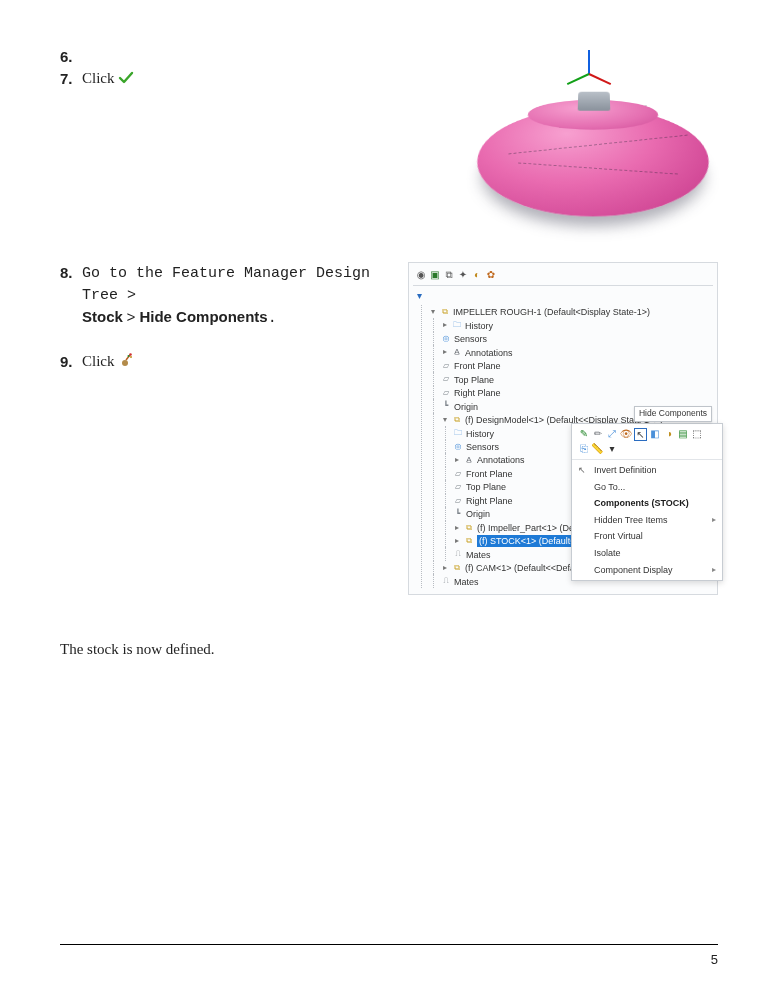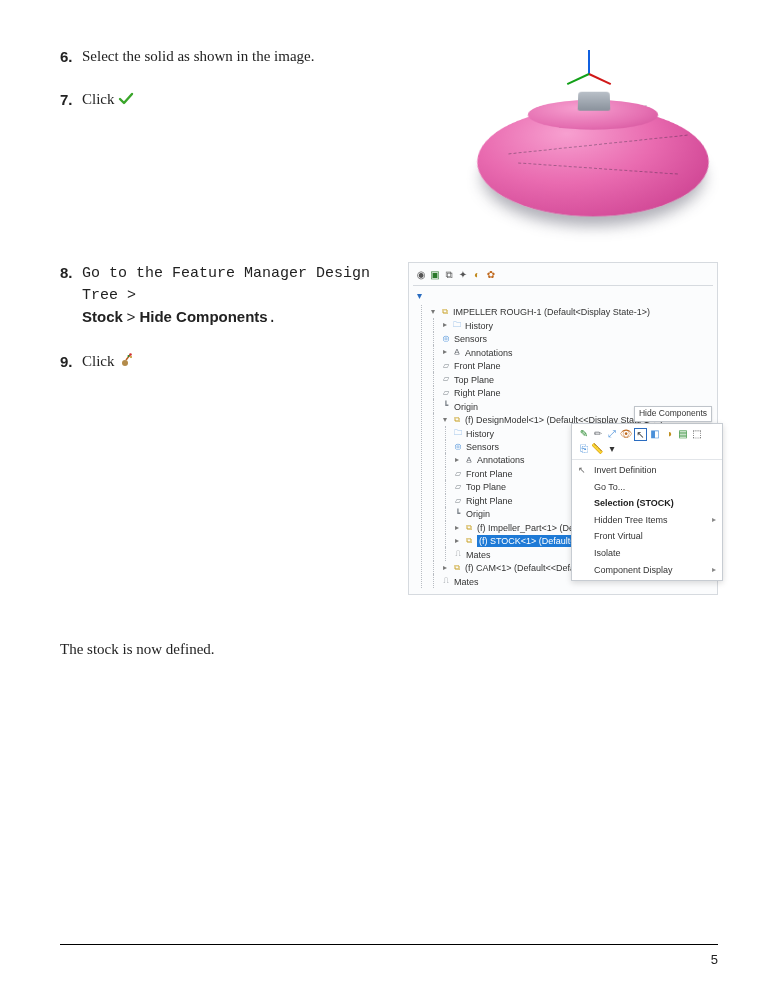--- a/index.html
+++ b/index.html
@@ -60,21 +60,20 @@
 <body>
 <div class="page">
 
 
   <div class="content">
 
     <div class="row">
       <div class="steps">
         <div class="step">
           <span class="num">6.</span>
-          <span>Select the solid as shown in the image.</span>
         </div>
         <div class="step">
           <span class="num">7.</span>
           <span>Click</span>
           <span class="chk">
             <svg width="16" height="14" viewBox="0 0 16 14">
                 <path d="M2 7 L6 11 L14 2" stroke="#3aa52a" stroke-width="2.4" fill="none" stroke-linecap="round" stroke-linejoin="round"></path>
               </svg>
           </span>
         </div>
@@ -245,21 +244,21 @@
               <span style="color:#c09020">◑</span>
               <span style="color:#2a8a30">▤</span>
               <span>⬚</span>
               <span style="color:#4a90d9">⎘</span>
               <span style="color:#c06a20">📏</span>
               <span>▾</span>
             </div>
             <div class="ctx-list">
               <div class="ctx-item"><span class="lic">↖</span><span>Invert Definition</span></div>
               <div class="ctx-item"><span>Go To...</span></div>
-              <div class="ctx-item hdr-item"><span>Selection (STOCK)</span></div>
+              <div class="ctx-item hdr-item"><span>Components (STOCK)</span></div>
               <div class="ctx-item"><span>Hidden Tree Items</span><span class="caret">▸</span></div>
               <div class="ctx-item"><span>Front Virtual</span></div>
               <div class="ctx-item"><span>Isolate</span></div>
               <div class="ctx-item"><span>Component Display</span><span class="caret">▸</span></div>
             </div>
           </div>
         </div>
       </div>
     </div>
 

